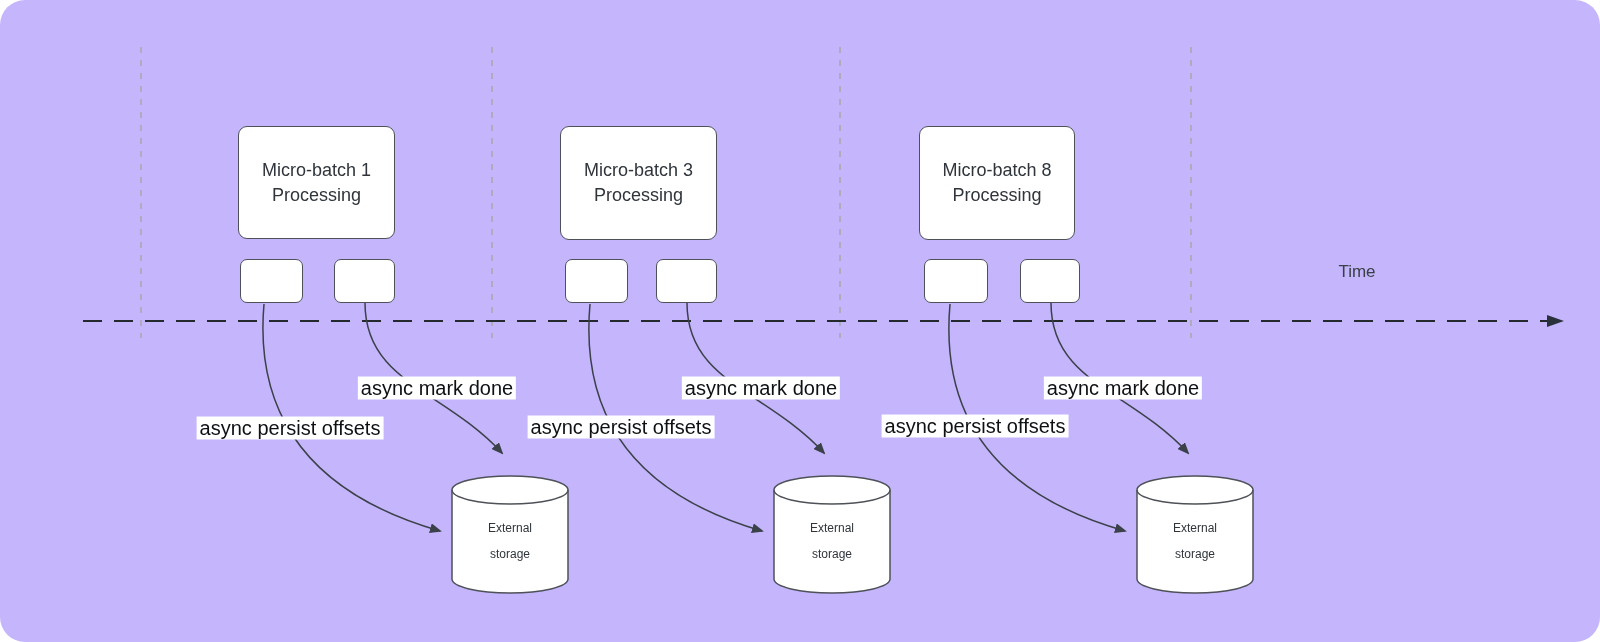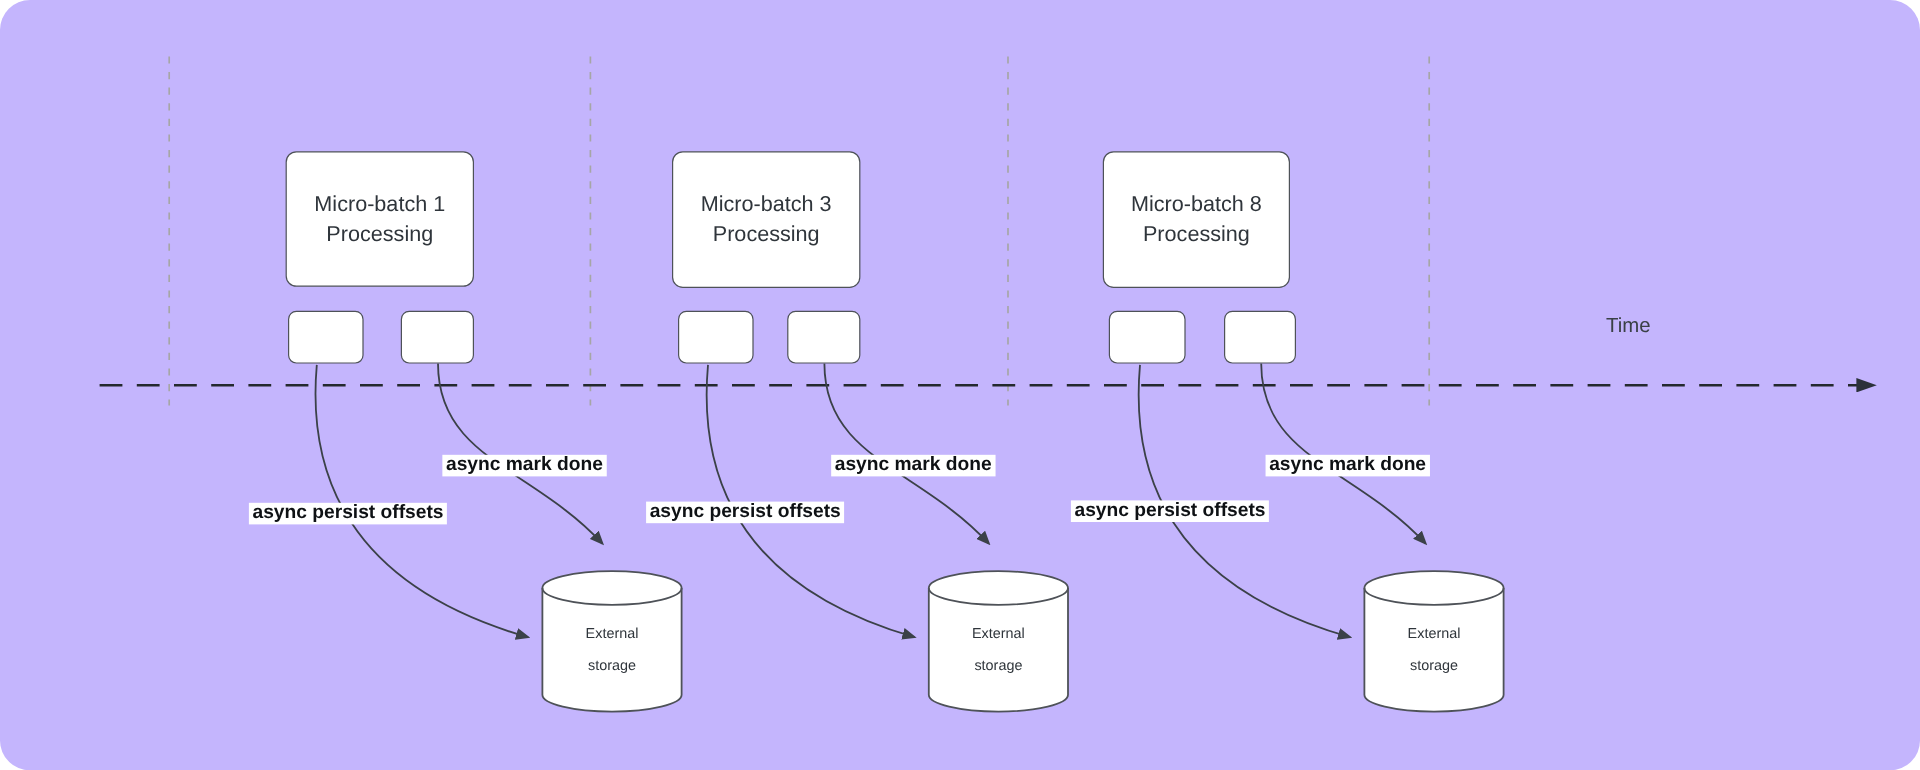--- a/index.html
+++ b/index.html
@@ -13,21 +13,21 @@
     border:1.5px solid #4e5258;border-radius:9px;z-index:2;
     display:flex;flex-direction:column;align-items:center;justify-content:center;
     font-size:18px;line-height:25px;color:#2f353b;text-align:center;
   }
   .task-box{
     position:absolute;box-sizing:border-box;background:#ffffff;
     border:1.5px solid #4e5258;border-radius:7px;z-index:2;
   }
   .conn-label{
     position:absolute;transform:translate(-50%,-50%);z-index:3;
-    font-size:16px;font-weight:bold;color:#0e1114;background:#ffffff;
+    font-size:20px;font-weight:normal;color:#0e1114;background:#ffffff;
     padding:0 3px;white-space:nowrap;
   }
   .storage-label{
     position:absolute;z-index:3;text-align:center;
     font-size:12px;line-height:26px;color:#2f353b;
   }
   .time-label{
     position:absolute;transform:translate(-50%,-50%);z-index:2;
     font-size:17px;color:#3a4046;white-space:nowrap;
   }

